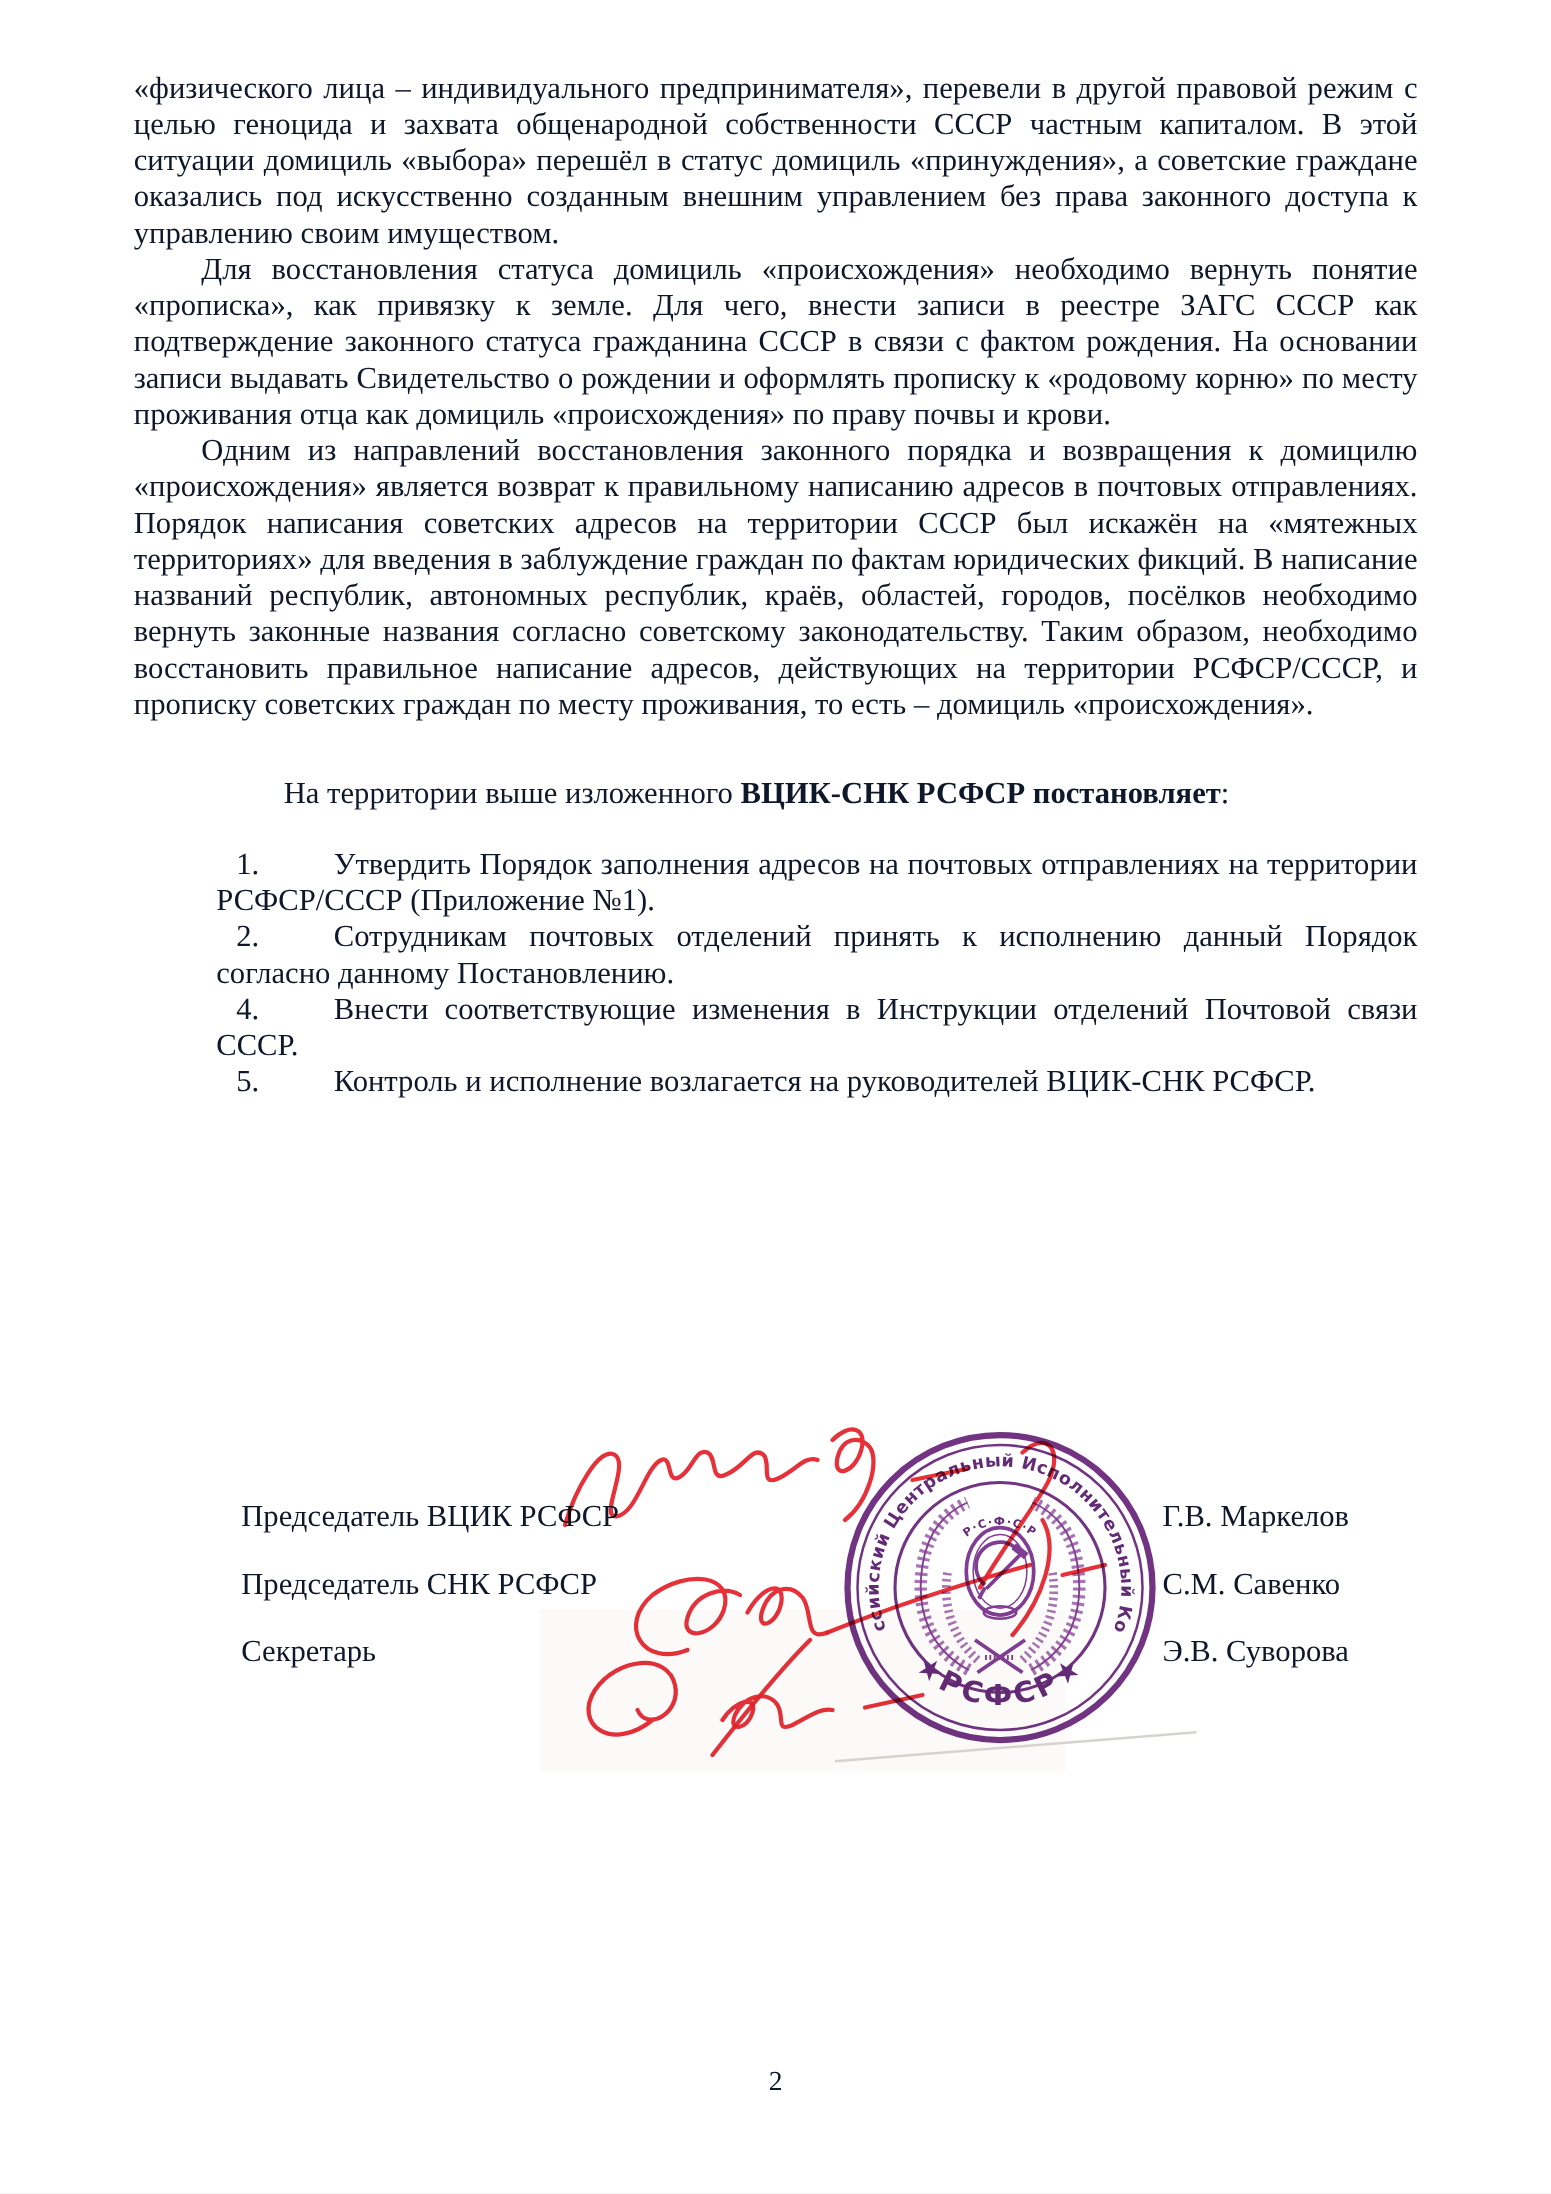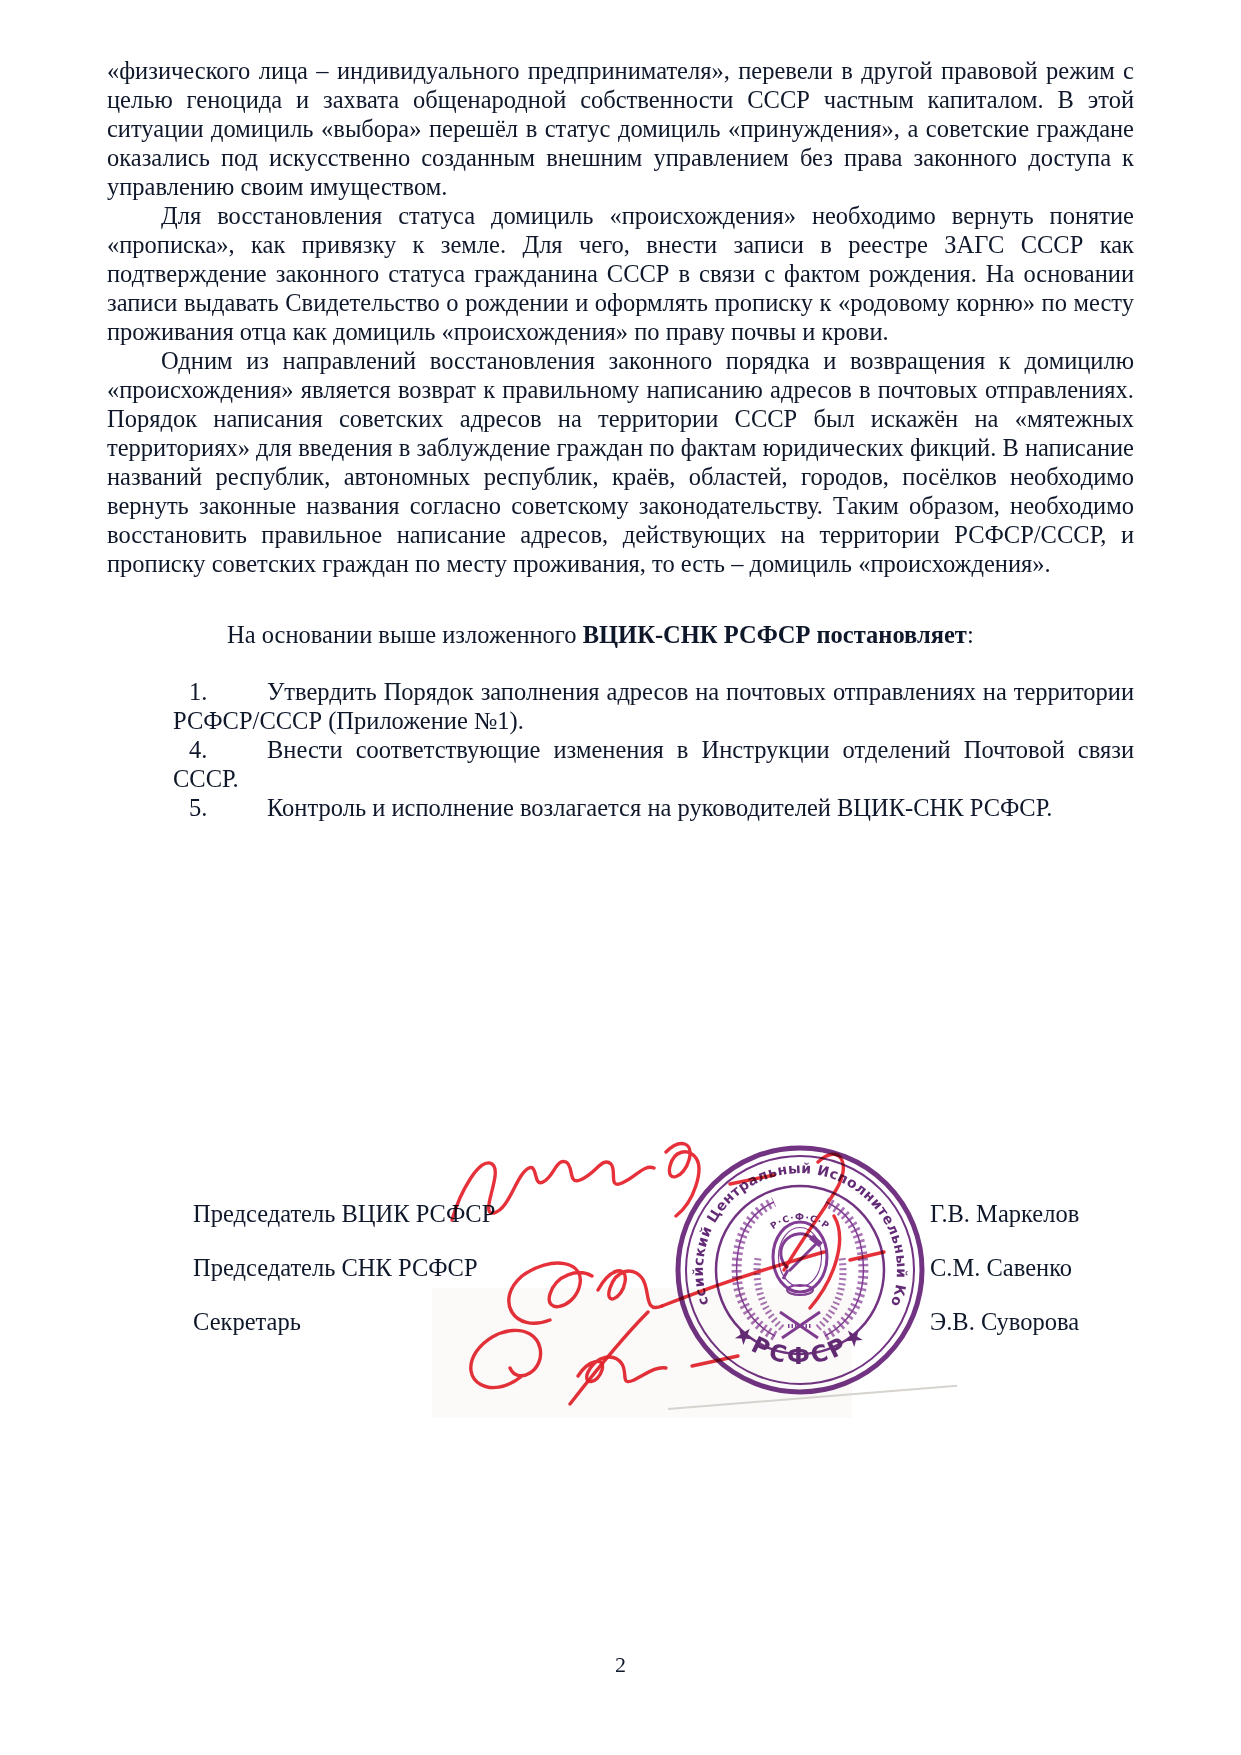--- a/index.html
+++ b/index.html
@@ -45,24 +45,25 @@
 </head>
 <body>
 
 <div class="page">
 
   <div class="main-col">
     <p class="body-para no-indent">«физического лица – индивидуального предпринимателя», перевели в другой правовой режим с целью геноцида и захвата общенародной собственности СССР частным капиталом. В этой ситуации домициль «выбора» перешёл в статус домициль «принуждения», а советские граждане оказались под искусственно созданным внешним управлением без права законного доступа к управлению своим имуществом.</p>
     <p class="body-para">Для восстановления статуса домициль «происхождения» необходимо вернуть понятие «прописка», как привязку к земле. Для чего, внести записи в реестре ЗАГС СССР как подтверждение законного статуса гражданина СССР в связи с фактом рождения. На основании записи выдавать Свидетельство о рождении и оформлять прописку к «родовому корню» по месту проживания отца как домициль «происхождения» по праву почвы и крови.</p>
     <p class="body-para">Одним из направлений восстановления законного порядка и возвращения к домицилю «происхождения» является возврат к правильному написанию адресов в почтовых отправлениях. Порядок написания советских адресов на территории СССР был искажён на «мятежных территориях» для введения в заблуждение граждан по фактам юридических фикций. В написание названий республик, автономных республик, краёв, областей, городов, посёлков необходимо вернуть законные названия согласно советскому законодательству. Таким образом, необходимо восстановить правильное написание адресов, действующих на территории РСФСР/СССР, и прописку советских граждан по месту проживания, то есть – домициль «происхождения».</p>
 
-    <p class="intro-line"><span>На основании выше изложенного </span><span class="intro-bold">ВЦИК-СНК РСФСР постановляет</span><span>:</span></p>
+    <p class="intro-line"><span>На территории выше изложенного </span><span class="intro-bold">ВЦИК-СНК РСФСР постановляет</span><span>:</span></p>
 
     <div class="res-list">
       <div class="res-item"><span class="res-num">1.</span><span>Утвердить Порядок заполнения адресов на почтовых отправлениях на территории РСФСР/СССР (Приложение №1).</span></div>
+      <div class="res-item"><span class="res-num">2.</span><span>Сотрудникам почтовых отделений принять к исполнению данный Порядок согласно данному Постановлению.</span></div>
       <div class="res-item"><span class="res-num">4.</span><span>Внести соответствующие изменения в Инструкции отделений Почтовой связи СССР.</span></div>
       <div class="res-item"><span class="res-num">5.</span><span>Контроль и исполнение возлагается на руководителей ВЦИК-СНК РСФСР.</span></div>
     </div>
   </div>
 
   <div class="scan-wash"></div>
   <div class="scan-line"></div>
 
   <div class="sign-block">
     <div class="sig-row">

